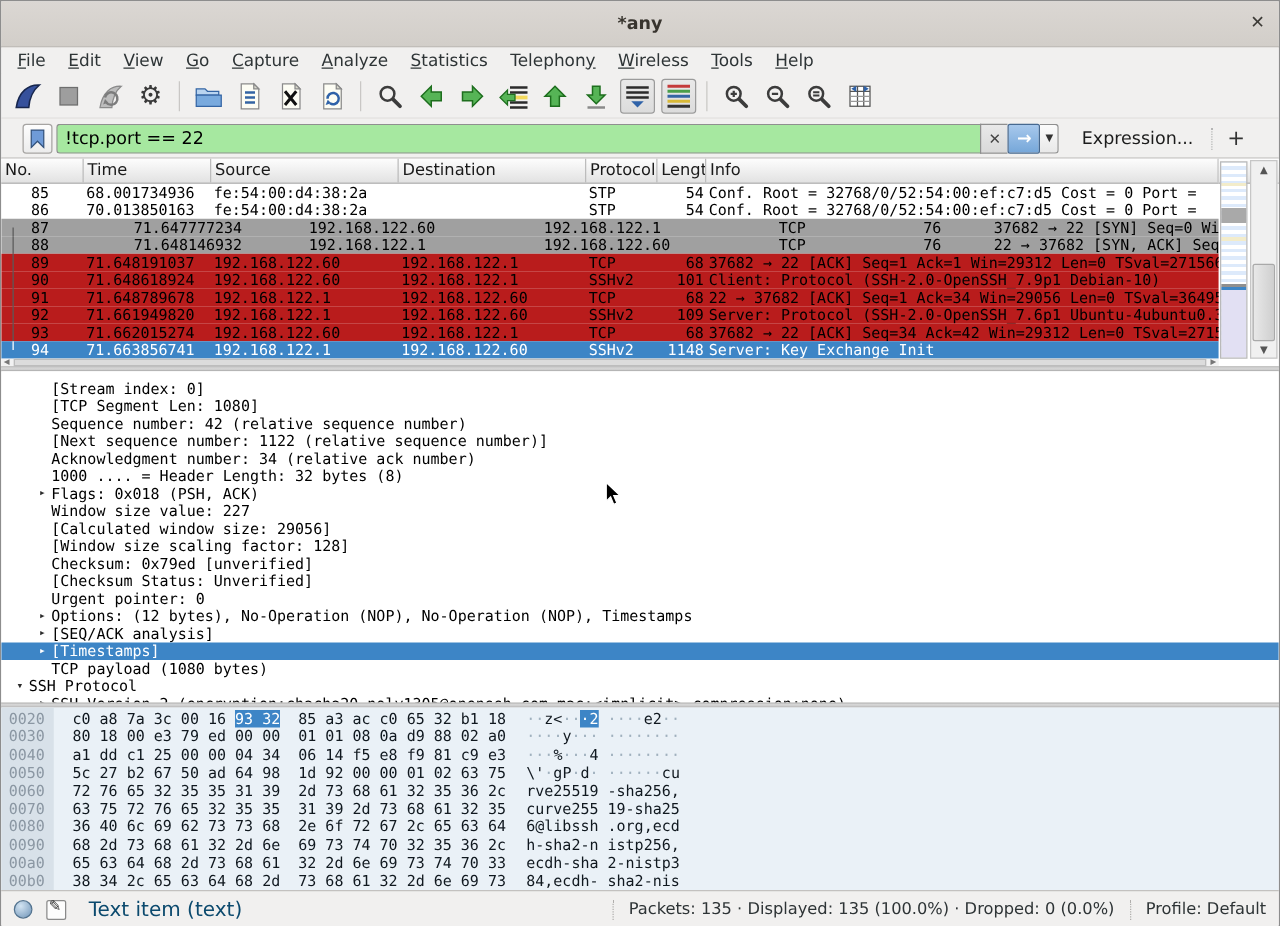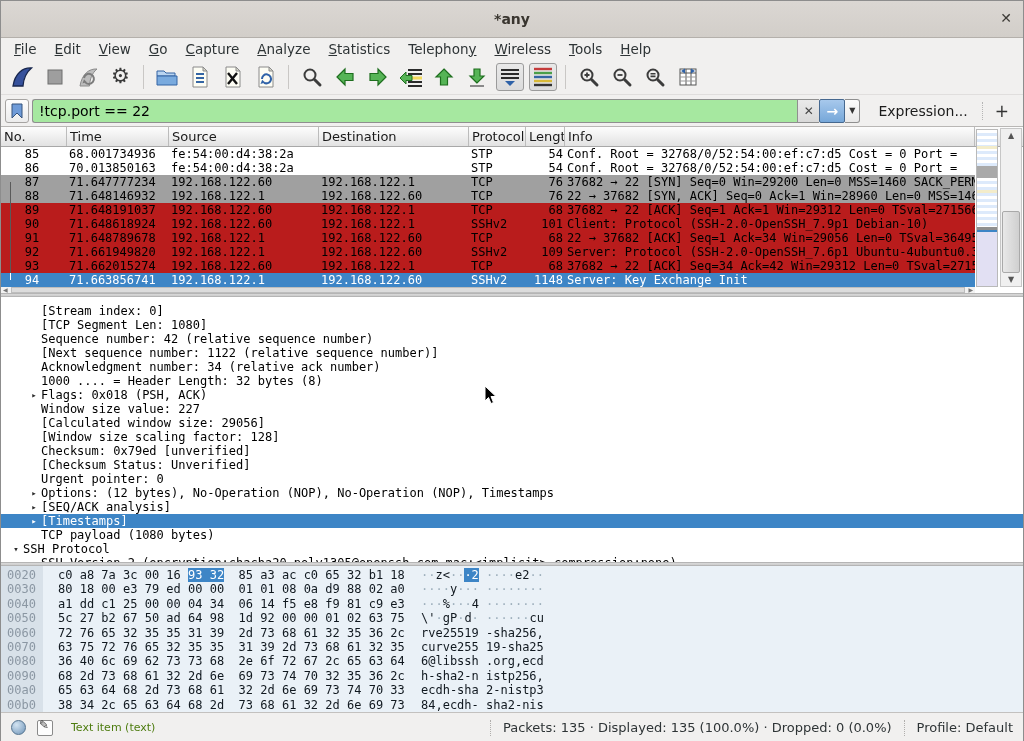--- a/index.html
+++ b/index.html
@@ -19,21 +19,21 @@
 
   
   .toolbar { position:absolute; top:58px; left:0; right:0; height:36px; background:#f1f0ef; display:flex; align-items:center; padding-left:4px; border-bottom:1px solid #e0dedd;}
   .tbtn { width:28px; height:28px; margin:0 2.5px; display:flex; align-items:center; justify-content:center; background:transparent; border:1px solid transparent; }
   .tbtn.pressed { background:linear-gradient(#e9e9e9,#dcdcdc); border:1px solid #9b9b9b; border-radius:3px; }
   .tsep { width:1px; height:24px; background:#c9c7c5; margin:0 6px; }
   .tbtn svg { display:block; }
   .gear { font-size:21px; color:#3a3a3a; line-height:1; }
 
   
-  .filterbar { position:absolute; top:94px; left:0; right:0; height:32px; background:#f1f0ef; display:flex; align-items:center; padding:0 4px; border-bottom:1px solid #b9b7b5; }
+  .filterbar { position:absolute; top:94px; left:0; right:0; height:32px; background:#f1f0ef; display:flex; align-items:center; padding:0 17px; border-bottom:1px solid #b9b7b5; }
   .bookmark-btn { width:24px; height:24px; border:1px solid #a6a4a2; border-radius:3px; background:linear-gradient(#fdfdfd,#ececec); display:flex; align-items:center; justify-content:center; }
   .filter-input { flex:1; height:24px; margin-left:3px; border:1px solid #8f8f8f; border-right:none; border-radius:3px 0 0 3px; background:#a6e8a0; font-family:"DejaVu Sans", sans-serif; font-size:14px; color:#000; padding:0 6px; outline:none; }
   .clear-btn { width:22px; height:24px; border:1px solid #8f8f8f; border-right:none; background:linear-gradient(#e9e9e9,#d9d9d9); color:#444; font-size:12px; font-weight:bold; display:flex; align-items:center; justify-content:center; }
   .apply-btn { width:26px; height:24px; border:1px solid #46688f; background:linear-gradient(#a7c8ec,#76a7d9); color:#fff; font-size:14px; font-weight:bold; display:flex; align-items:center; justify-content:center; border-radius:2px; }
   .caret-btn { width:15px; height:24px; border:1px solid #8f8f8f; border-left:none; border-radius:0 3px 3px 0; background:linear-gradient(#fbfbfb,#e8e8e8); font-size:8px; color:#333; display:flex; align-items:center; justify-content:center; }
   .expression-btn { font-size:14px; color:#1c1c1c; margin:0 14px 0 18px; }
   .fsep { width:1px; height:18px; border-left:1px dotted #b5b5b5; }
   .add-btn { font-size:17px; color:#333; margin:0 10px 0 12px; }
 
   
@@ -41,21 +41,21 @@
   .plheader { position:absolute; top:0; left:0; right:48px; height:20px; display:grid; grid-template-columns:66px 102px 150px 150px 57px 39px 1fr; background:linear-gradient(#fdfdfd,#e2e2e2); border-bottom:1px solid #a8a8a8; }
   .plheader .hcell { font-size:13px; color:#1a1a1a; padding:2px 0 0 3px; border-right:1px solid #bcbcbc; overflow:hidden; white-space:nowrap; }
   .hdr-right { position:absolute; top:0; right:0; width:48px; height:20px; background:linear-gradient(#fdfdfd,#e2e2e2); border-bottom:1px solid #a8a8a8; }
   .plrows { position:absolute; top:20px; left:0; right:48px; bottom:6px; overflow:hidden; }
   .prow { position:relative; display:grid; grid-template-columns:66px 102px 150px 150px 57px 39px 1fr; height:14px; font-family:"DejaVu Sans Mono", monospace; font-size:12px; line-height:14px; white-space:nowrap; color:#000; }
   .prow .c { overflow:hidden; }
   .prow .no { text-align:center; padding-right:4px; }
   .prow .time,.prow .src,.prow .dst,.prow .proto { padding-left:2px; }
   .prow .len { text-align:right; padding-right:2px; }
   .prow .info { padding-left:2px; }
-  .prow.gray { background:#a0a0a0; }
+  .prow.gray { background:#a0a0a0;gap:38px; }
   .prow.lavender { background:#b91c1c; }
   .prow.selected { background:#3d85c6; color:#fff; }
   .rel { position:absolute; left:9px; width:1px; background:#5a5a5a; }
   .rel.start { top:7px; bottom:0; }
   .rel.mid { top:0; bottom:0; }
   .rel.end { top:0; height:7px; }
   .prow.selected .rel { background:#fff; }
   .minimap { position:absolute; top:2px; right:25px; width:22px; bottom:6px; border:1px solid #b9b9b9;
     background-image:
       linear-gradient(to bottom, transparent 0 16px, #f3ecca 16px 19px, transparent 19px 60px, #f3ecca 60px 63px, transparent 63px 97px, #8f8f8f 97px 100px, #3d85c6 100px 102px, #e2e0f3 102px 100%),
@@ -93,21 +93,21 @@
   .hhex { position:absolute; left:57px; color:#10181f; }
   .hascii { position:absolute; left:420px; color:#10181f; }
   .hl { background:#3d85c6; color:#fff; }
   .dim { color:#9fb0bd; }
 
   
   .statusbar { position:absolute; top:711px; left:0; right:0; height:30px; background:#f1f0ef; border-top:1px solid #c3c1bf; display:flex; align-items:center; }
   .expert-dot { width:15px; height:15px; border-radius:50%; margin-left:10px; background:radial-gradient(circle at 35% 30%, #d3e4f2, #6f94b8); border:1px solid #53738f; }
   .comment-ico { width:16px; height:16px; margin-left:11px; position:relative; background:#fdfdfd; border:1px solid #8a8a8a; border-radius:2px; }
   .comment-ico span { position:absolute; left:1px; top:-3px; font-size:12px; color:#333; }
-  .sb-text { font-size:11px; color:#4d7c0f; margin-left:18px; white-space:nowrap; }
+  .sb-text { font-size:16px; color:#0c4a6e; margin-left:18px; white-space:nowrap; }
   .sb-spacer { flex:1; }
   .sb-sep { width:1px; height:16px; border-left:1px dotted #b0aeac; margin:0 12px; }
   .sb-right { font-size:13px; color:#2e3436; white-space:nowrap; }
   .sb-profile { font-size:13px; color:#2e3436; margin-right:10px; white-space:nowrap; }
 
   .cursor { position:absolute; z-index:50; }
 </style>
 </head>
 <body>
 

